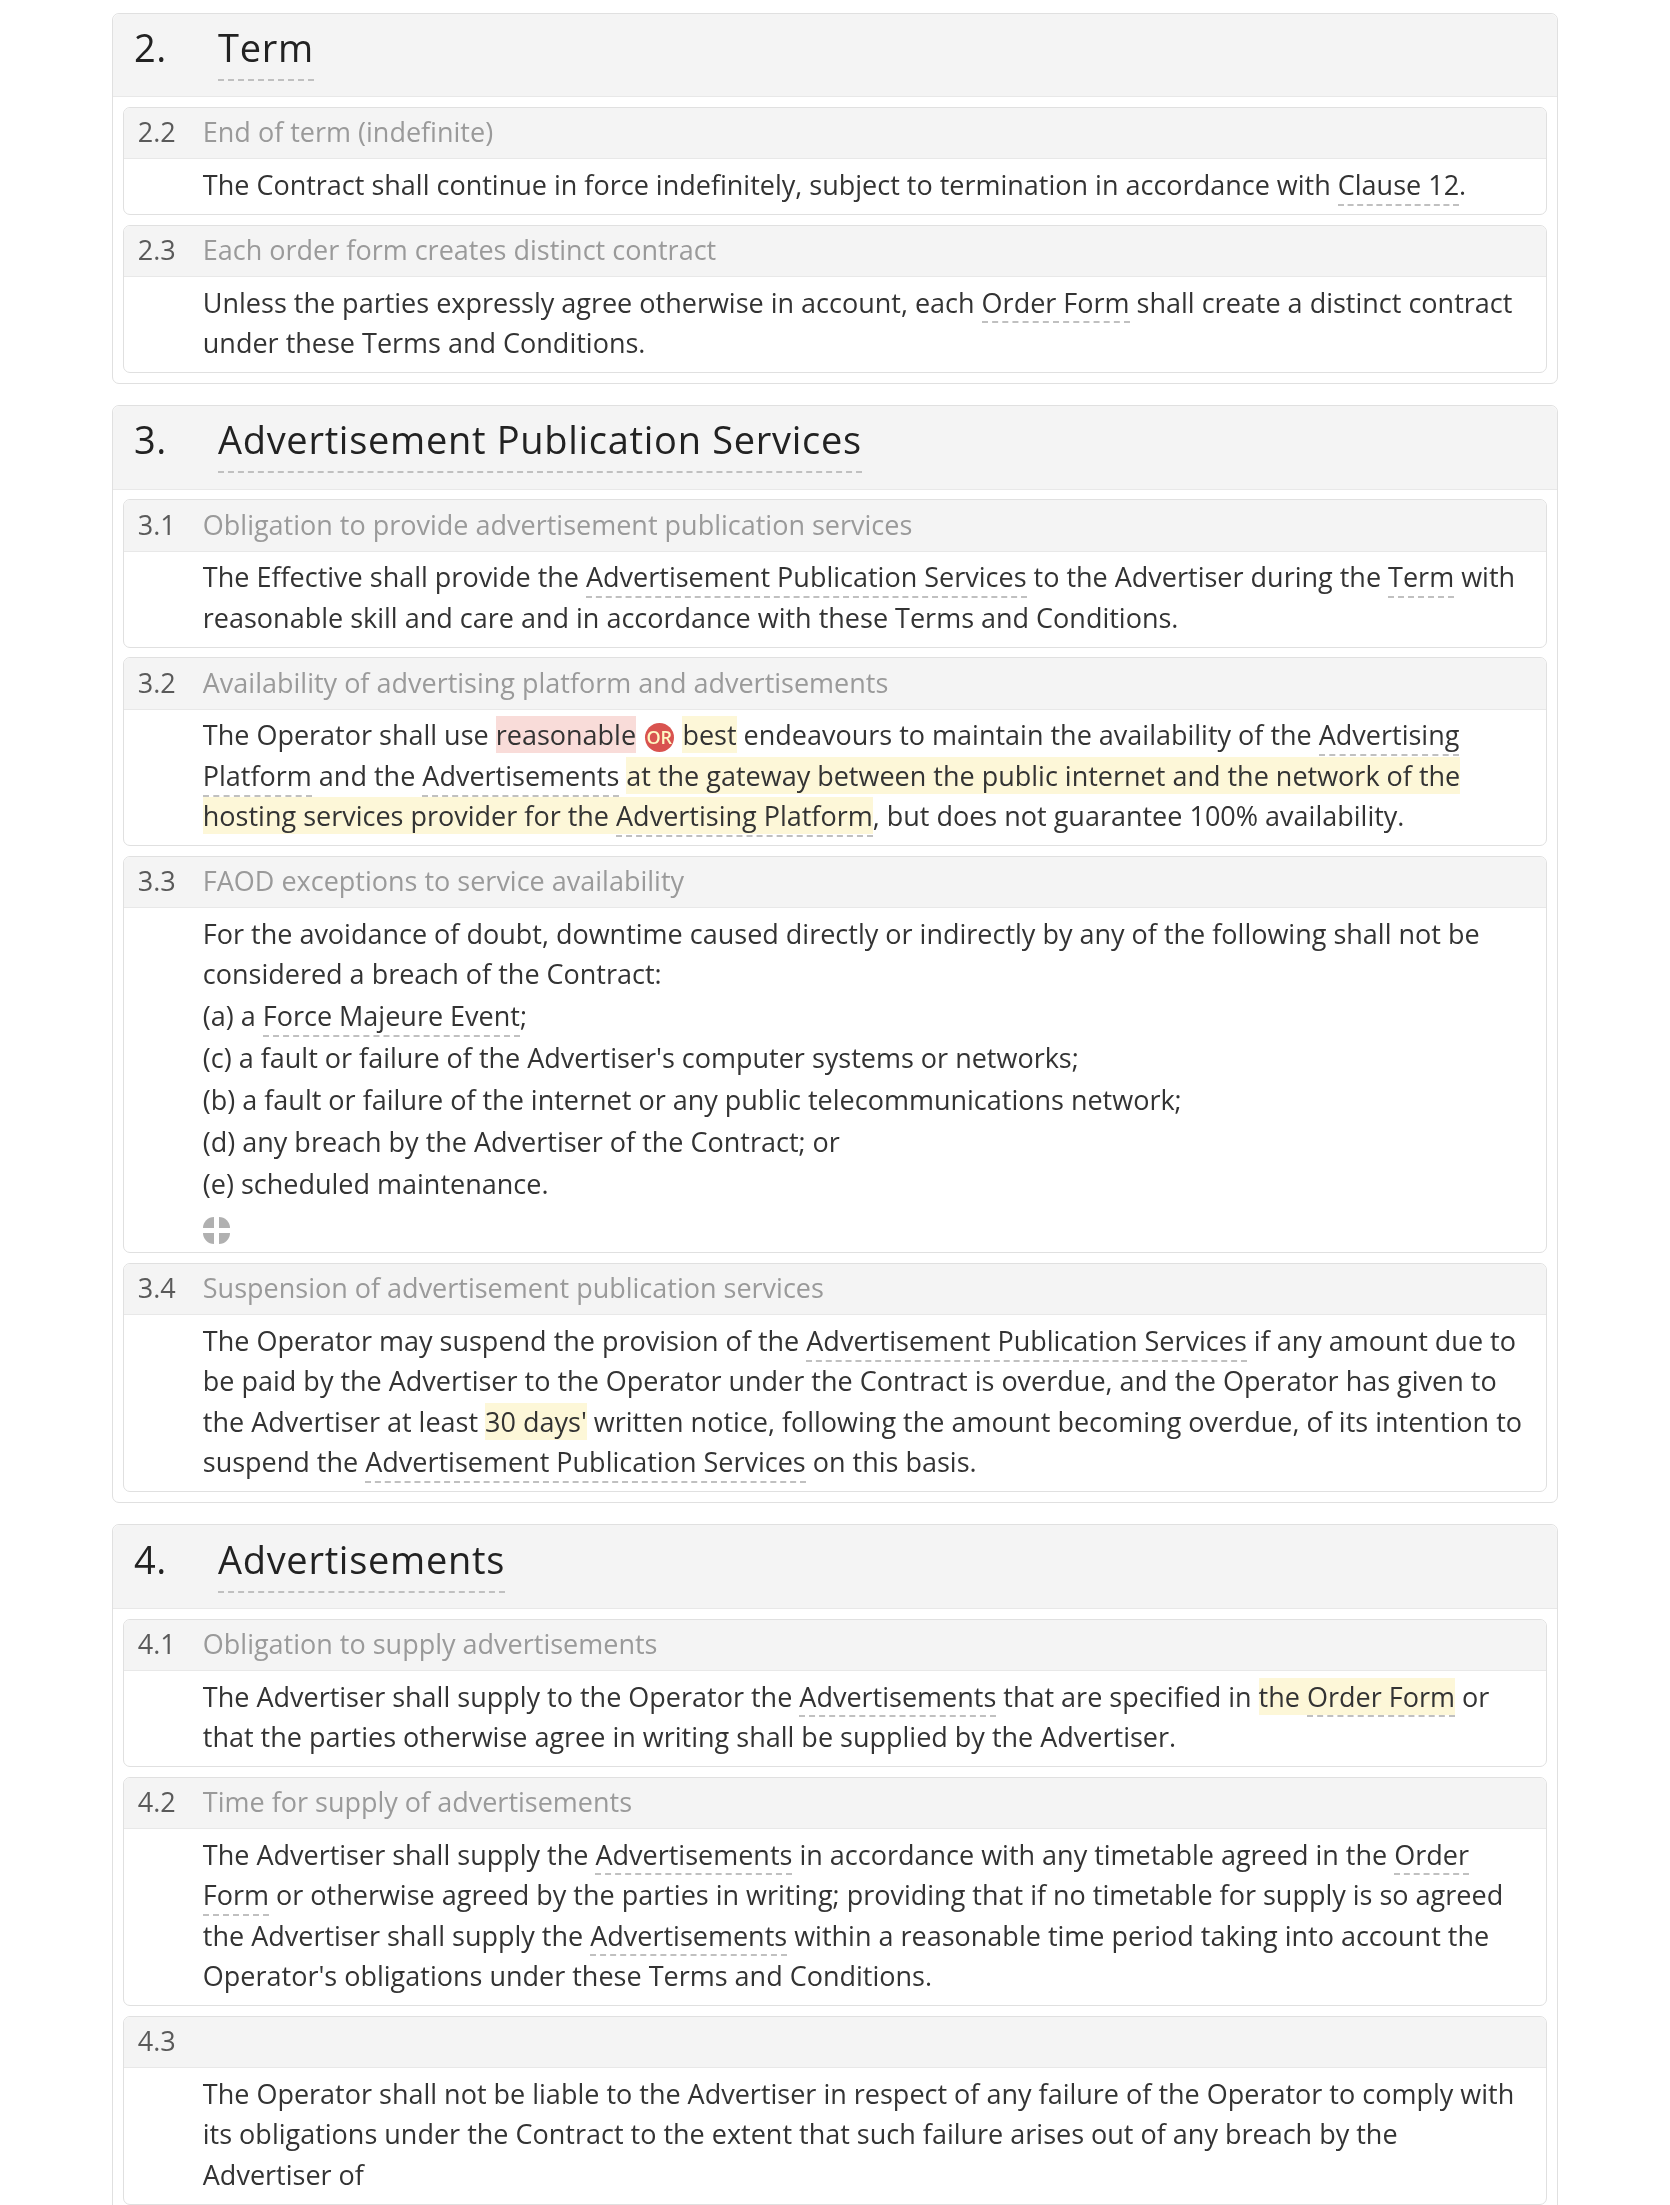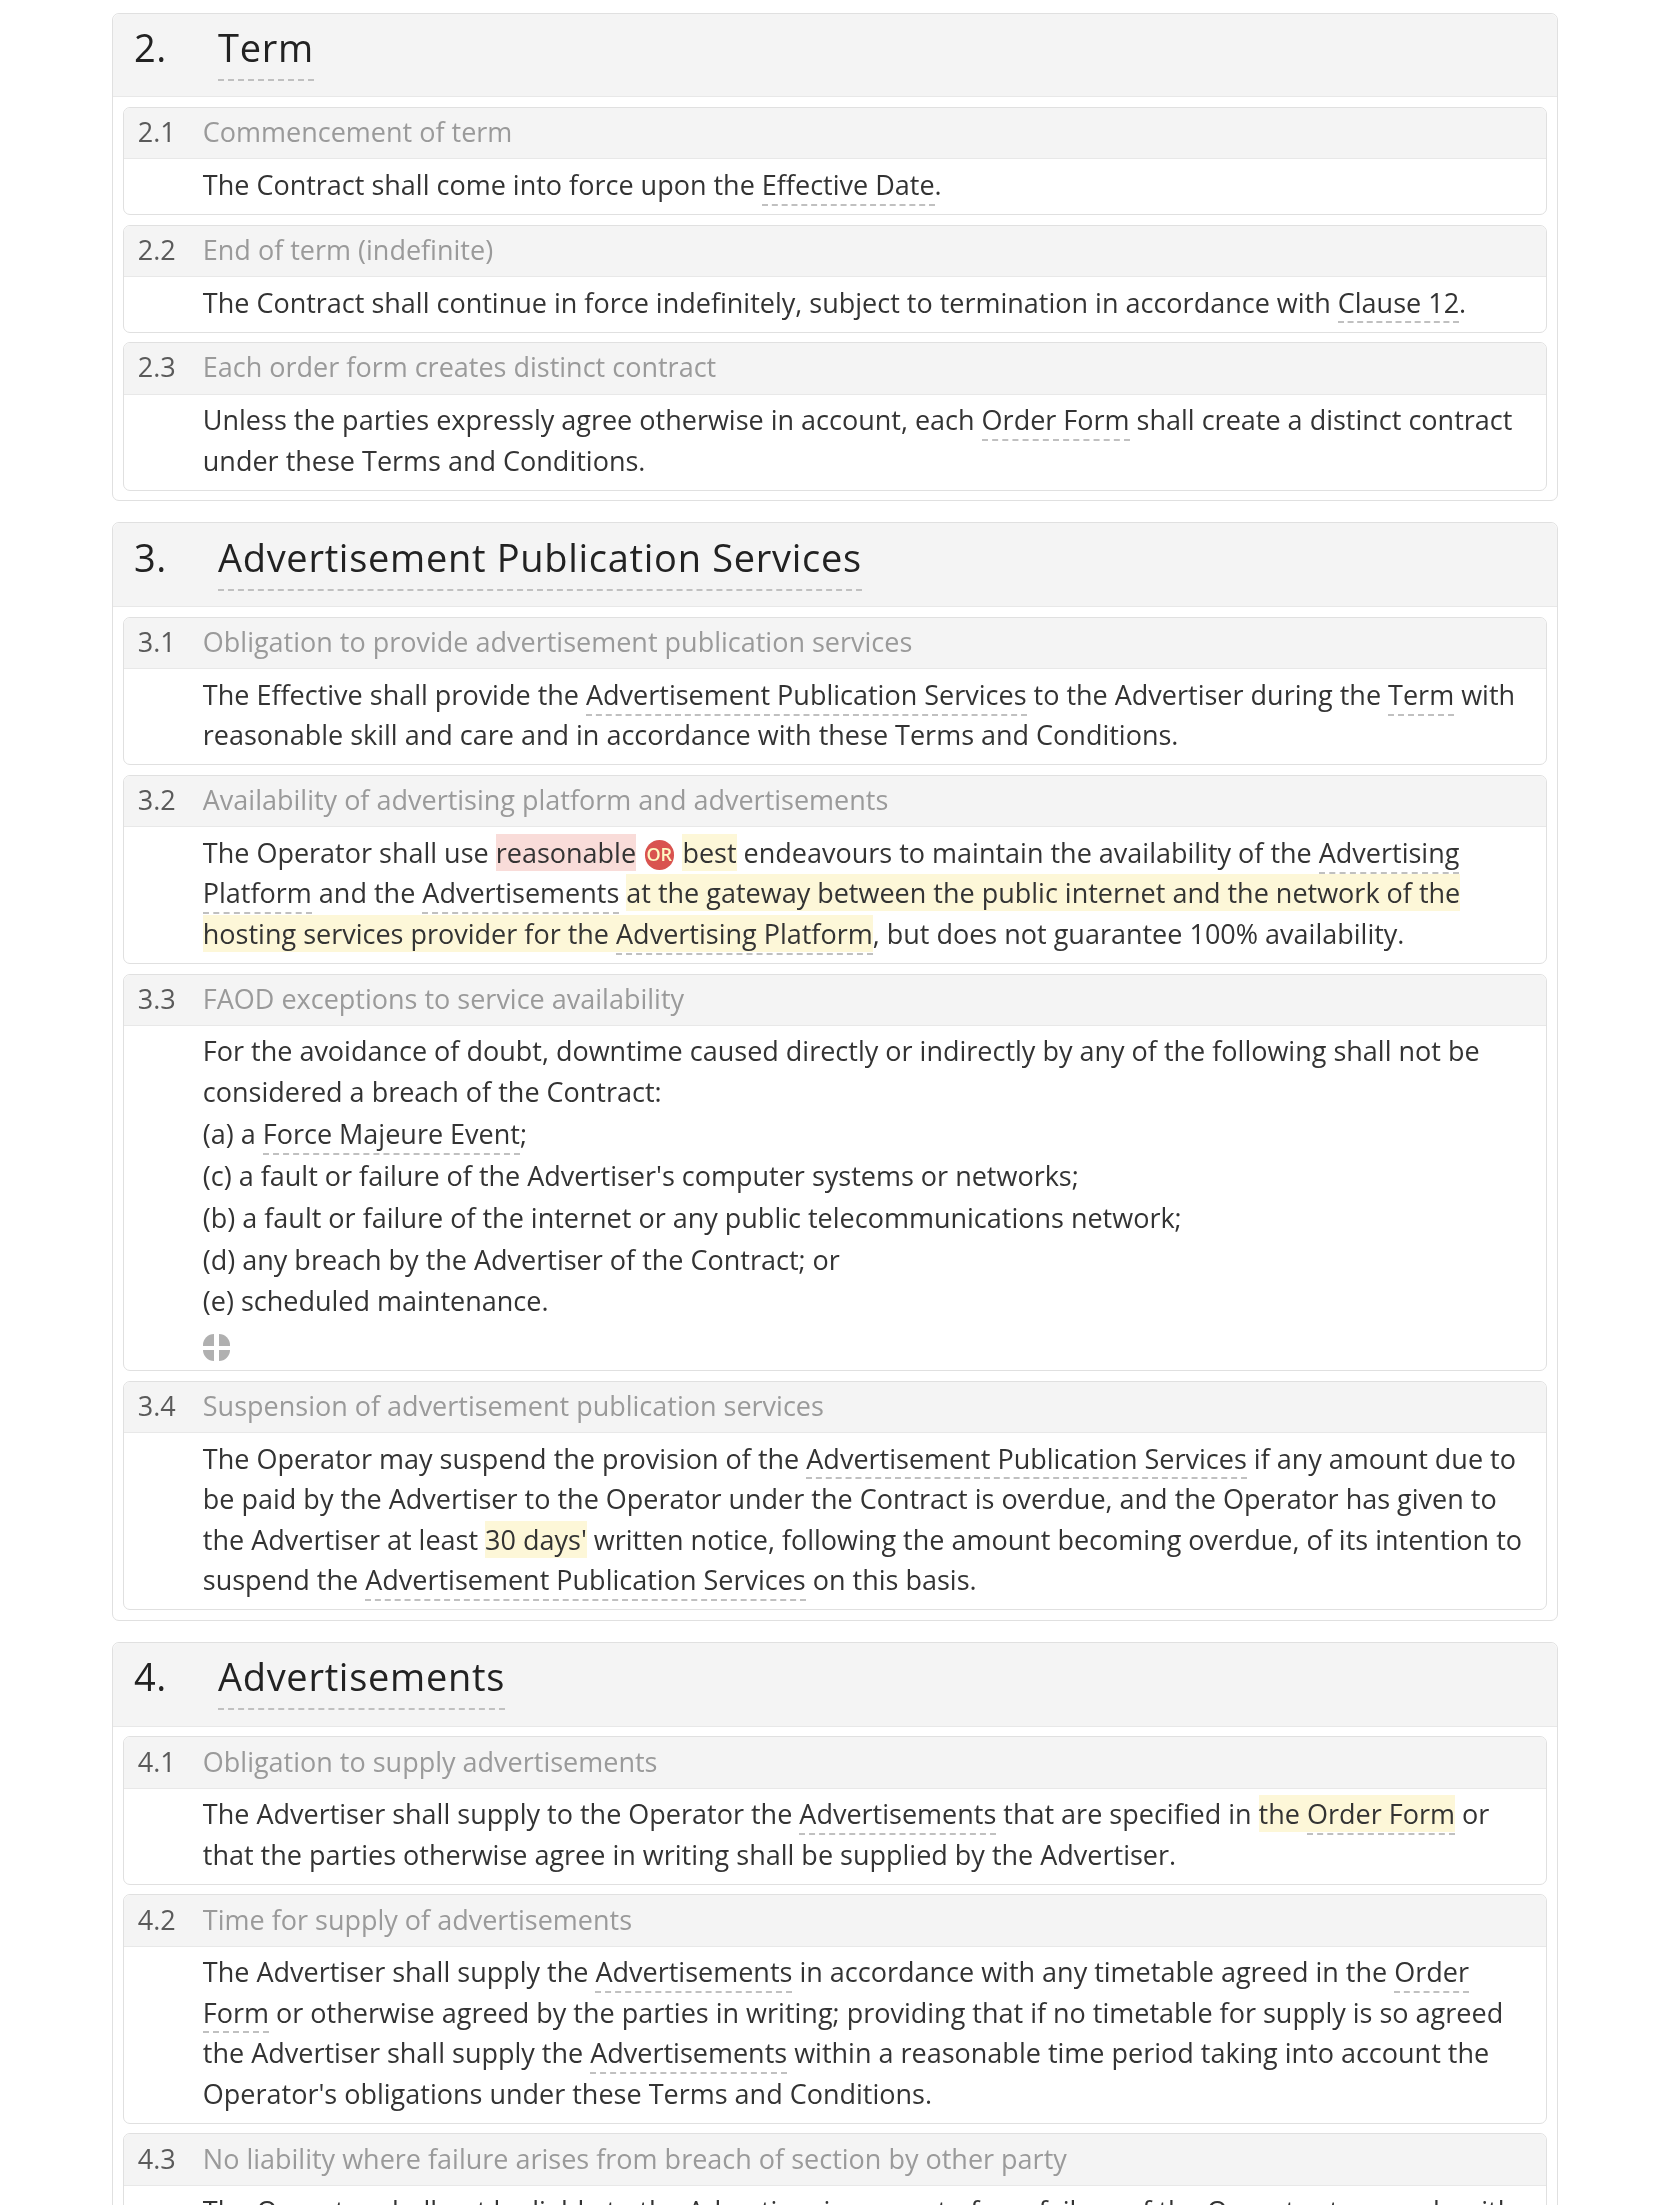--- a/index.html
+++ b/index.html
@@ -123,29 +123,20 @@
 <body>
 
 <div class="page">
 
   <div class="section-box">
     <div class="section-head">
       <span class="section-num">2.</span>
       <span class="section-title">Term</span>
     </div>
 
-    <div class="clause">
-      <div class="clause-head">
-        <span class="clause-num">2.1</span>
-        <span class="clause-title">Commencement of term</span>
-      </div>
-      <div class="clause-body">
-        <span>The Contract shall come into force upon the </span><span class="term">Effective Date</span><span>.</span>
-      </div>
-    </div>
 
     <div class="clause">
       <div class="clause-head">
         <span class="clause-num">2.2</span>
         <span class="clause-title">End of term (indefinite)</span>
       </div>
       <div class="clause-body">
         <span>The Contract shall continue in force indefinitely, subject to termination in accordance with </span><span class="term">Clause 12</span><span>.</span>
       </div>
     </div>
@@ -241,21 +232,20 @@
         <span class="clause-title">Time for supply of advertisements</span>
       </div>
       <div class="clause-body">
         <span>The Advertiser shall supply the </span><span class="term">Advertisements</span><span> in accordance with any timetable agreed in the </span><span class="term">Order Form</span><span> or otherwise agreed by the parties in writing; providing that if no timetable for supply is so agreed the Advertiser shall supply the </span><span class="term">Advertisements</span><span> within a reasonable time period taking into account the Operator's obligations under these Terms and Conditions.</span>
       </div>
     </div>
 
     <div class="clause">
       <div class="clause-head">
         <span class="clause-num">4.3</span>
-        <span class="clause-title">No liability where failure arises from breach of section by other party</span>
       </div>
       <div class="clause-body">
         <span>The Operator shall not be liable to the Advertiser in respect of any failure of the Operator to comply with its obligations under the Contract to the extent that such failure arises out of any breach by the Advertiser of </span>
       </div>
     </div>
 
   </div>
 
 </div>
 

